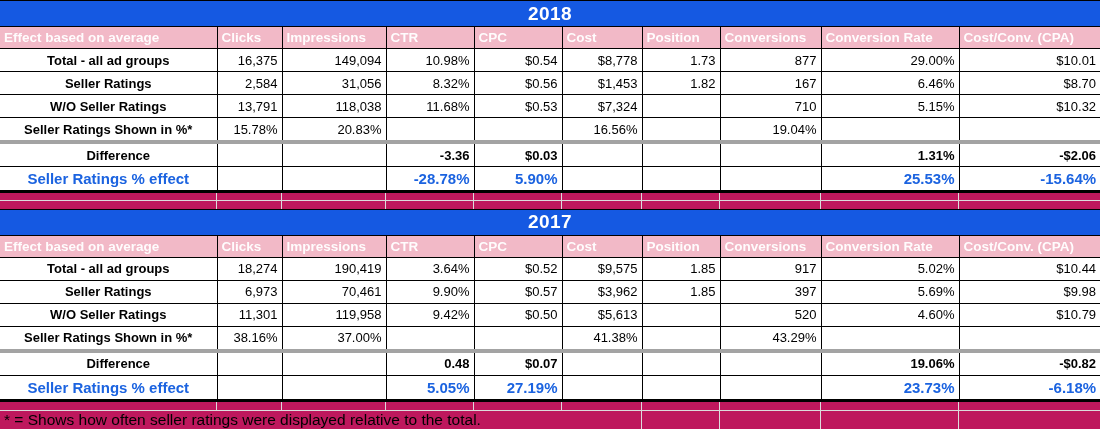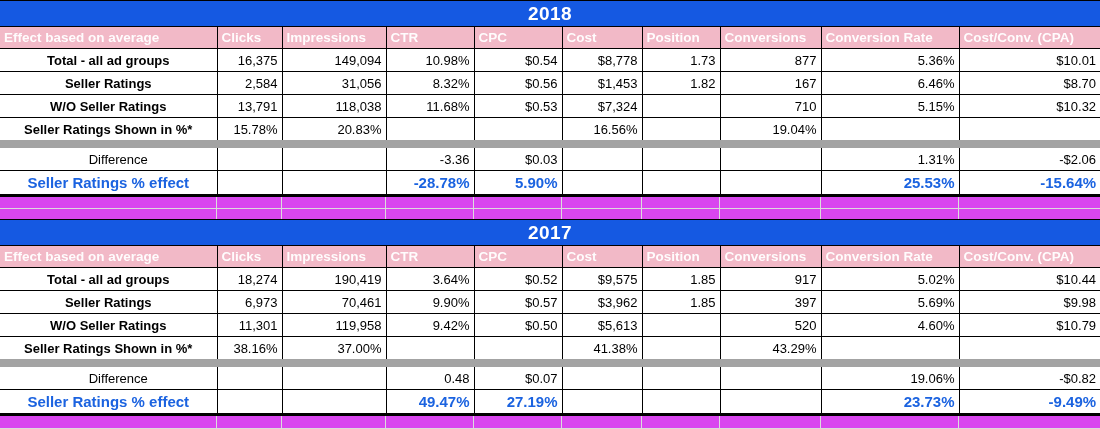--- a/index.html
+++ b/index.html
@@ -1,17 +1,17 @@
 <!DOCTYPE html>
 <html><head>
 <meta charset="utf-8">
 <style>
   html,body{margin:0;padding:0;background:#fff;}
   .sheet{
-    width:1100px;height:429px;background:#d946ef;position:relative;overflow:hidden;
+    width:1100px;height:429px;background:#be185d;position:relative;overflow:hidden;
     font-family:"Liberation Sans", sans-serif;color:#000;
     display:flex;flex-direction:column;
   }
   table.grid{border-collapse:collapse;table-layout:fixed;width:1100px;}
   table.grid td{padding:0 4px;overflow:hidden;white-space:nowrap;vertical-align:middle;}
   .title-cell{
     background:var(--title-bg,#1559e2);color:#fff;font-weight:bold;font-size:19px;
     text-align:center;height:25px;
     border-top:1px solid #000;border-bottom:1px solid #000;letter-spacing:.5px;
   }
@@ -19,21 +19,21 @@
     background:var(--header-bg,#f2b9c7);color:rgba(255,255,255,.96);
     font-weight:bold;font-size:13.5px;height:21px;text-align:left;
     border:1px solid #000;
     margin-left:20px;
   }
   tr.r-data td, tr.r-difference td, tr.r-effect td{
     border:1px solid #000;font-size:13px;height:22px;background:#fff;
   }
   td.lbl{font-weight:bold;text-align:center;}
   td.val{text-align:right;}
-  tr.r-difference td{font-weight:normal;border-top:8px solid #a3a3a3;padding-left:24px;}
+  tr.r-difference td{font-weight:bold;border-top:4px solid #a3a3a3;padding-left:24px;}
   tr.r-effect td{
     color:var(--effect-text,#1b63e0);font-weight:bold;font-size:15px;
     border-bottom:3px solid #000;height:23px;margin-left:12px;
   }
   
   table.grid tr > *:first-child{border-left:none;}
   table.grid tr > *:last-child{border-right:none;}
 
   
   .vlines-all{
@@ -105,21 +105,21 @@
     <tbody>
         <tr class="r-data">
           <td class="lbl">Total - all ad groups</td>
           <td class="val">16,375</td>
           <td class="val">149,094</td>
           <td class="val">10.98%</td>
           <td class="val">$0.54</td>
           <td class="val">$8,778</td>
           <td class="val">1.73</td>
           <td class="val">877</td>
-          <td class="val">5.36%</td>
+          <td class="val">29.00%</td>
           <td class="val">$10.01</td>
         </tr>
         <tr class="r-data">
           <td class="lbl">Seller Ratings</td>
           <td class="val">2,584</td>
           <td class="val">31,056</td>
           <td class="val">8.32%</td>
           <td class="val">$0.56</td>
           <td class="val">$1,453</td>
           <td class="val">1.82</td>
@@ -269,27 +269,30 @@
           <td class="val"></td>
           <td class="val"></td>
           <td class="val"></td>
           <td class="val">19.06%</td>
           <td class="val">-$0.82</td>
         </tr>
         <tr class="r-effect">
           <td class="lbl">Seller Ratings % effect</td>
           <td class="val"></td>
           <td class="val"></td>
-          <td class="val">49.47%</td>
+          <td class="val">5.05%</td>
           <td class="val">27.19%</td>
           <td class="val"></td>
           <td class="val"></td>
           <td class="val"></td>
           <td class="val">23.73%</td>
-          <td class="val">-9.49%</td>
+          <td class="val">-6.18%</td>
         </tr>
       </tbody>
   </table>
 
   <div class="bottom-empty vlines-all"></div>
 
+  <div class="footnote-row vlines-right">
+    <span class="footnote">* = Shows how often seller ratings were displayed relative to the total.</span>
+  </div>
 
 </div>
 
 </body></html>

